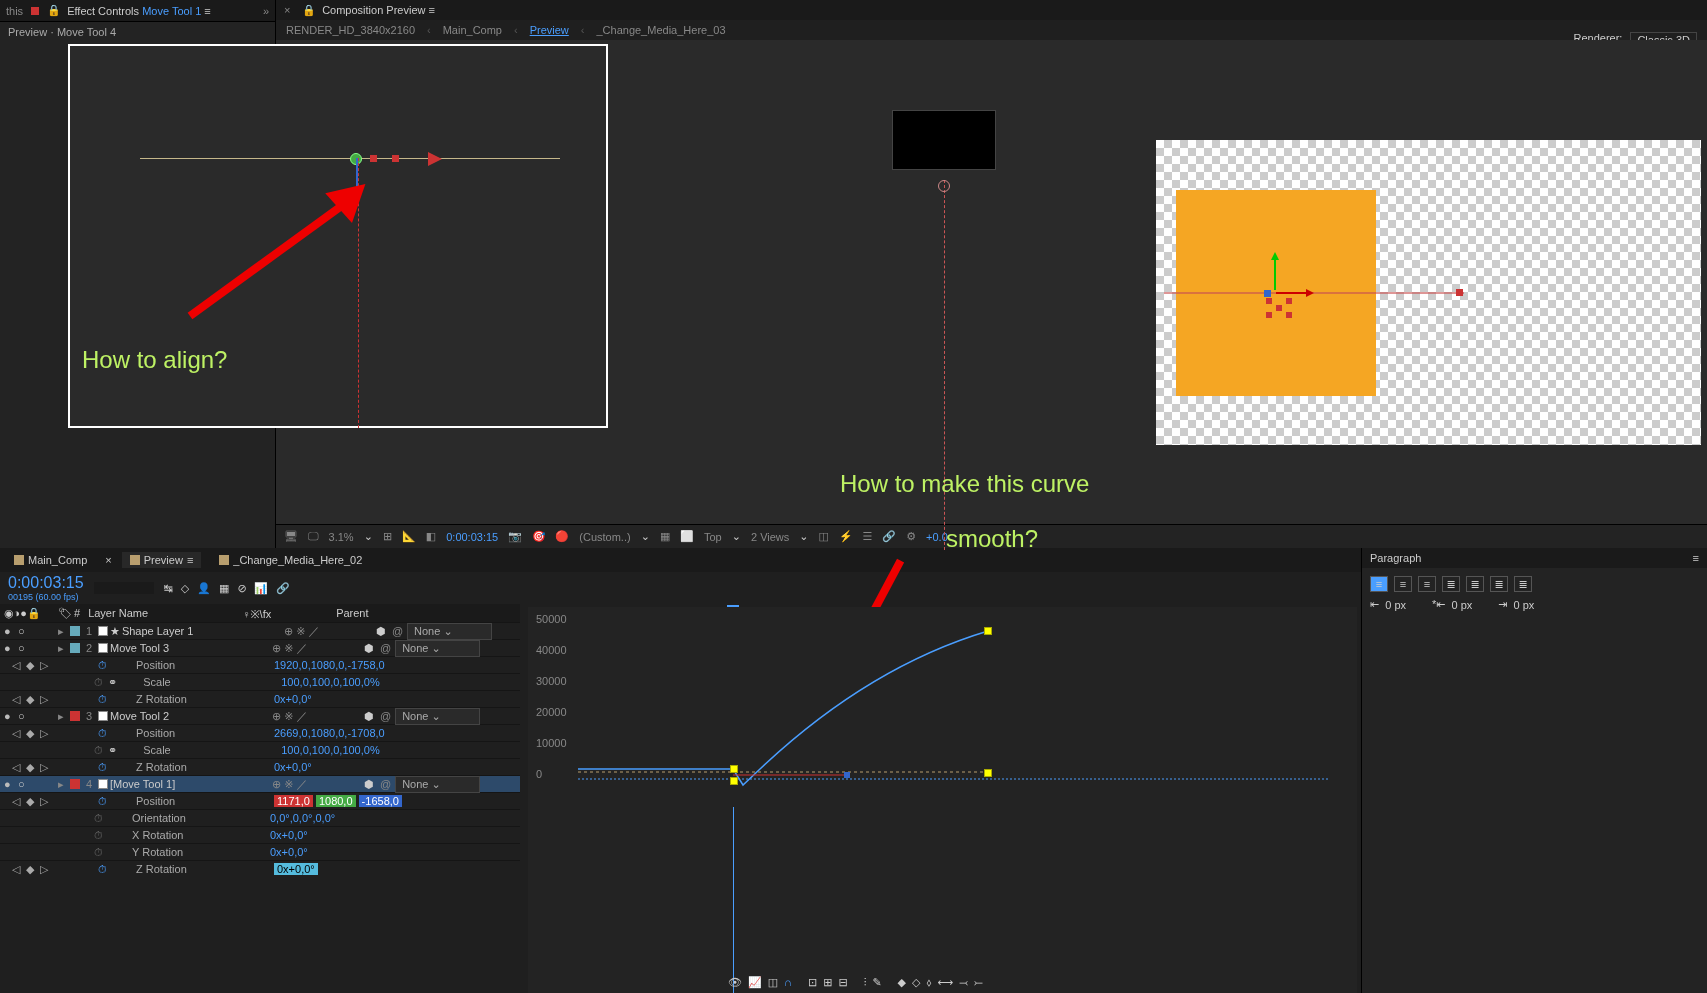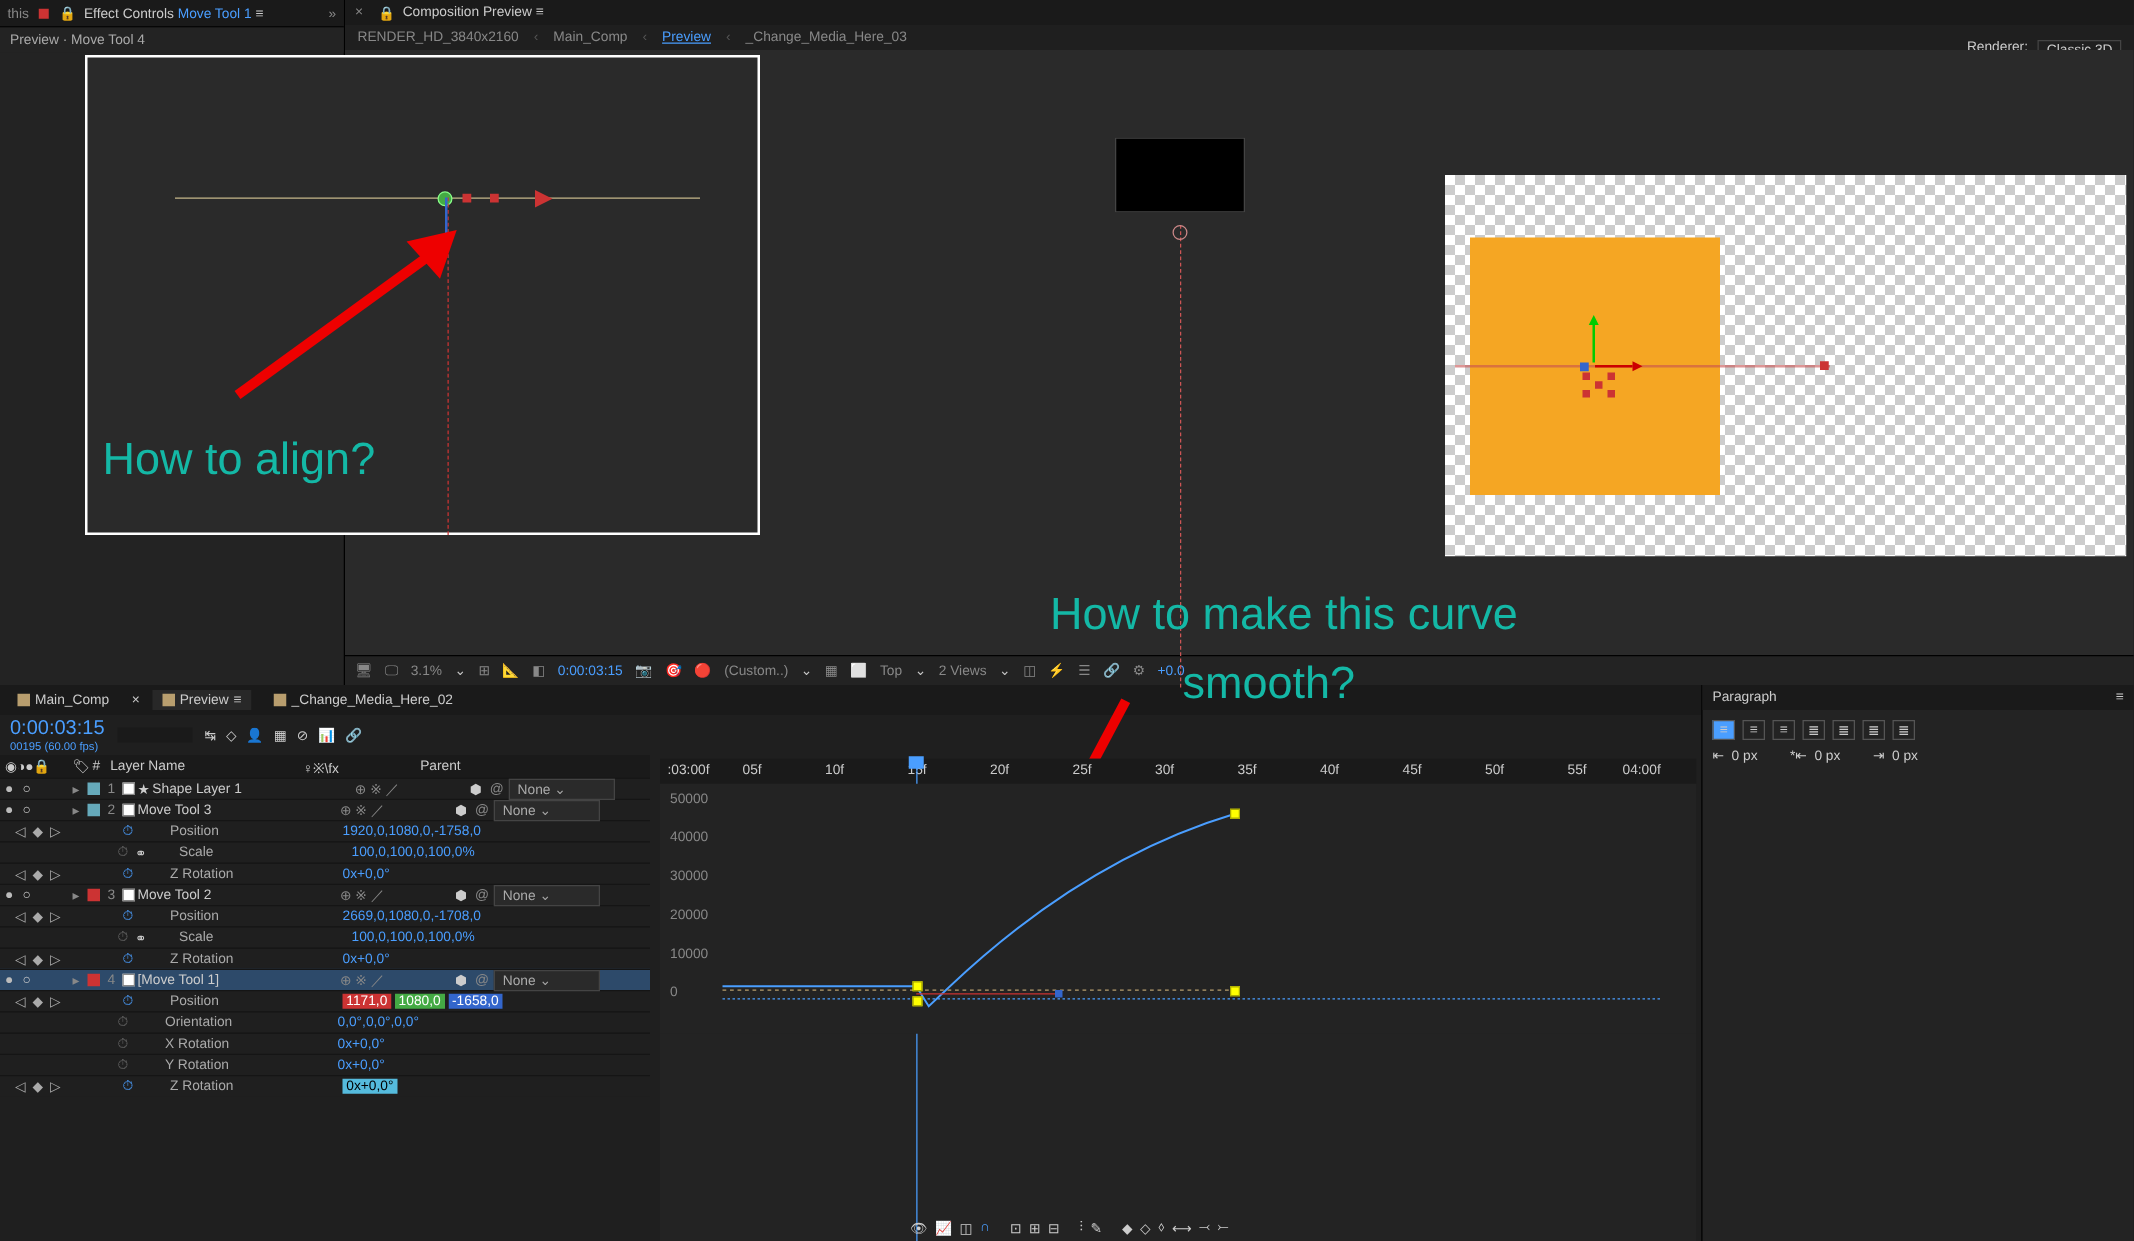--- a/index.html
+++ b/index.html
@@ -27,21 +27,21 @@
 .right-view{position:absolute;left:880px;top:100px;width:545px;height:305px;background:repeating-conic-gradient(#ccc 0 25%,#fff 0 50%) 0 0/16px 16px}
 .orange-box{position:absolute;left:20px;top:50px;width:200px;height:206px;background:#f5a623}
 .zoomed-inset{position:absolute;left:68px;top:44px;width:540px;height:384px;background:#2a2a2a;border:2px solid #fff;z-index:5}
 .path-line{position:absolute;top:112px;left:70px;width:420px;height:1px;background:#c5b78a}
 .green-kf{position:absolute;top:107px;left:280px;width:12px;height:12px;border-radius:50%;background:#4a4;border:1px solid #8f8}
 .red-sq-small{position:absolute;width:7px;height:7px;background:#c33}
 .red-arrow-head{position:absolute;top:106px;left:358px;width:0;height:0;border-left:14px solid #c33;border-top:7px solid transparent;border-bottom:7px solid transparent}
 .dashed-line{position:absolute;top:112px;left:288px;width:1px;height:270px;border-left:1px dashed #c33}
 .arrow-line{position:absolute;background:#e00;height:8px;transform-origin:left center}
 .arrow-head-big{position:absolute;width:0;height:0;border-left:36px solid #e00;border-top:20px solid transparent;border-bottom:20px solid transparent}
-.annotation{position:absolute;color:#14b8a6;font-size:36px;font-weight:normal}
+.annotation{position:absolute;color:#bef264;font-size:24px;font-weight:normal}
 .thumb-black{position:absolute;left:616px;top:70px;width:104px;height:60px;background:#000;border:1px solid #444}
 .viewer-controls{height:24px;background:#232323;border-top:1px solid #000;display:flex;align-items:center;gap:10px;padding:0 8px;color:#888}
 .viewer-controls .ctrl{color:#888}
 .viewer-controls .link{color:#4a9eff}
 .bottom-section{display:flex;height:445px}
 .timeline-panel{flex:1;background:#1f1f1f;display:flex;flex-direction:column}
 .timeline-tabs{display:flex;background:#1a1a1a;height:24px;align-items:center;padding:0 6px;gap:10px}
 .timeline-tabs .tab{display:flex;align-items:center;gap:4px;padding:2px 8px;color:#888}
 .timeline-tabs .tab.active{background:#282828;color:#ccc}
 .comp-sq{width:10px;height:10px;background:#b89e6e}
@@ -449,35 +449,20 @@
         <span style="margin-left:20px">*⇤</span>
           <span class="link">0 px</span>
         <span style="margin-left:20px">⇥</span>
           <span class="link">0 px</span>
       </div>
     </div>
   </div>
 </div>
 
 <div class="graph-editor">
-  <div class="time-ruler">
-    <span class="tick" style="left:6px">:03:00f</span>
-    <span class="tick" style="left:66px">05f</span>
-    <span class="tick" style="left:132px">10f</span>
-    <span class="tick" style="left:198px">15f</span>
-    <span class="tick" style="left:264px">20f</span>
-    <span class="tick" style="left:330px">25f</span>
-    <span class="tick" style="left:396px">30f</span>
-    <span class="tick" style="left:462px">35f</span>
-    <span class="tick" style="left:528px">40f</span>
-    <span class="tick" style="left:594px">45f</span>
-    <span class="tick" style="left:660px">50f</span>
-    <span class="tick" style="left:726px">55f</span>
-    <span class="tick" style="left:770px">04:00f</span>
-  </div>
   <div class="cti" style="left:205px">
       <div class="cti-head"></div>
     </div>
   <div class="graph-body">
     <span class="y-tick" style="top:6px">50000</span>
     <span class="y-tick" style="top:37px">40000</span>
     <span class="y-tick" style="top:68px">30000</span>
     <span class="y-tick" style="top:99px">20000</span>
     <span class="y-tick" style="top:130px">10000</span>
     <span class="y-tick" style="top:161px">0</span>

